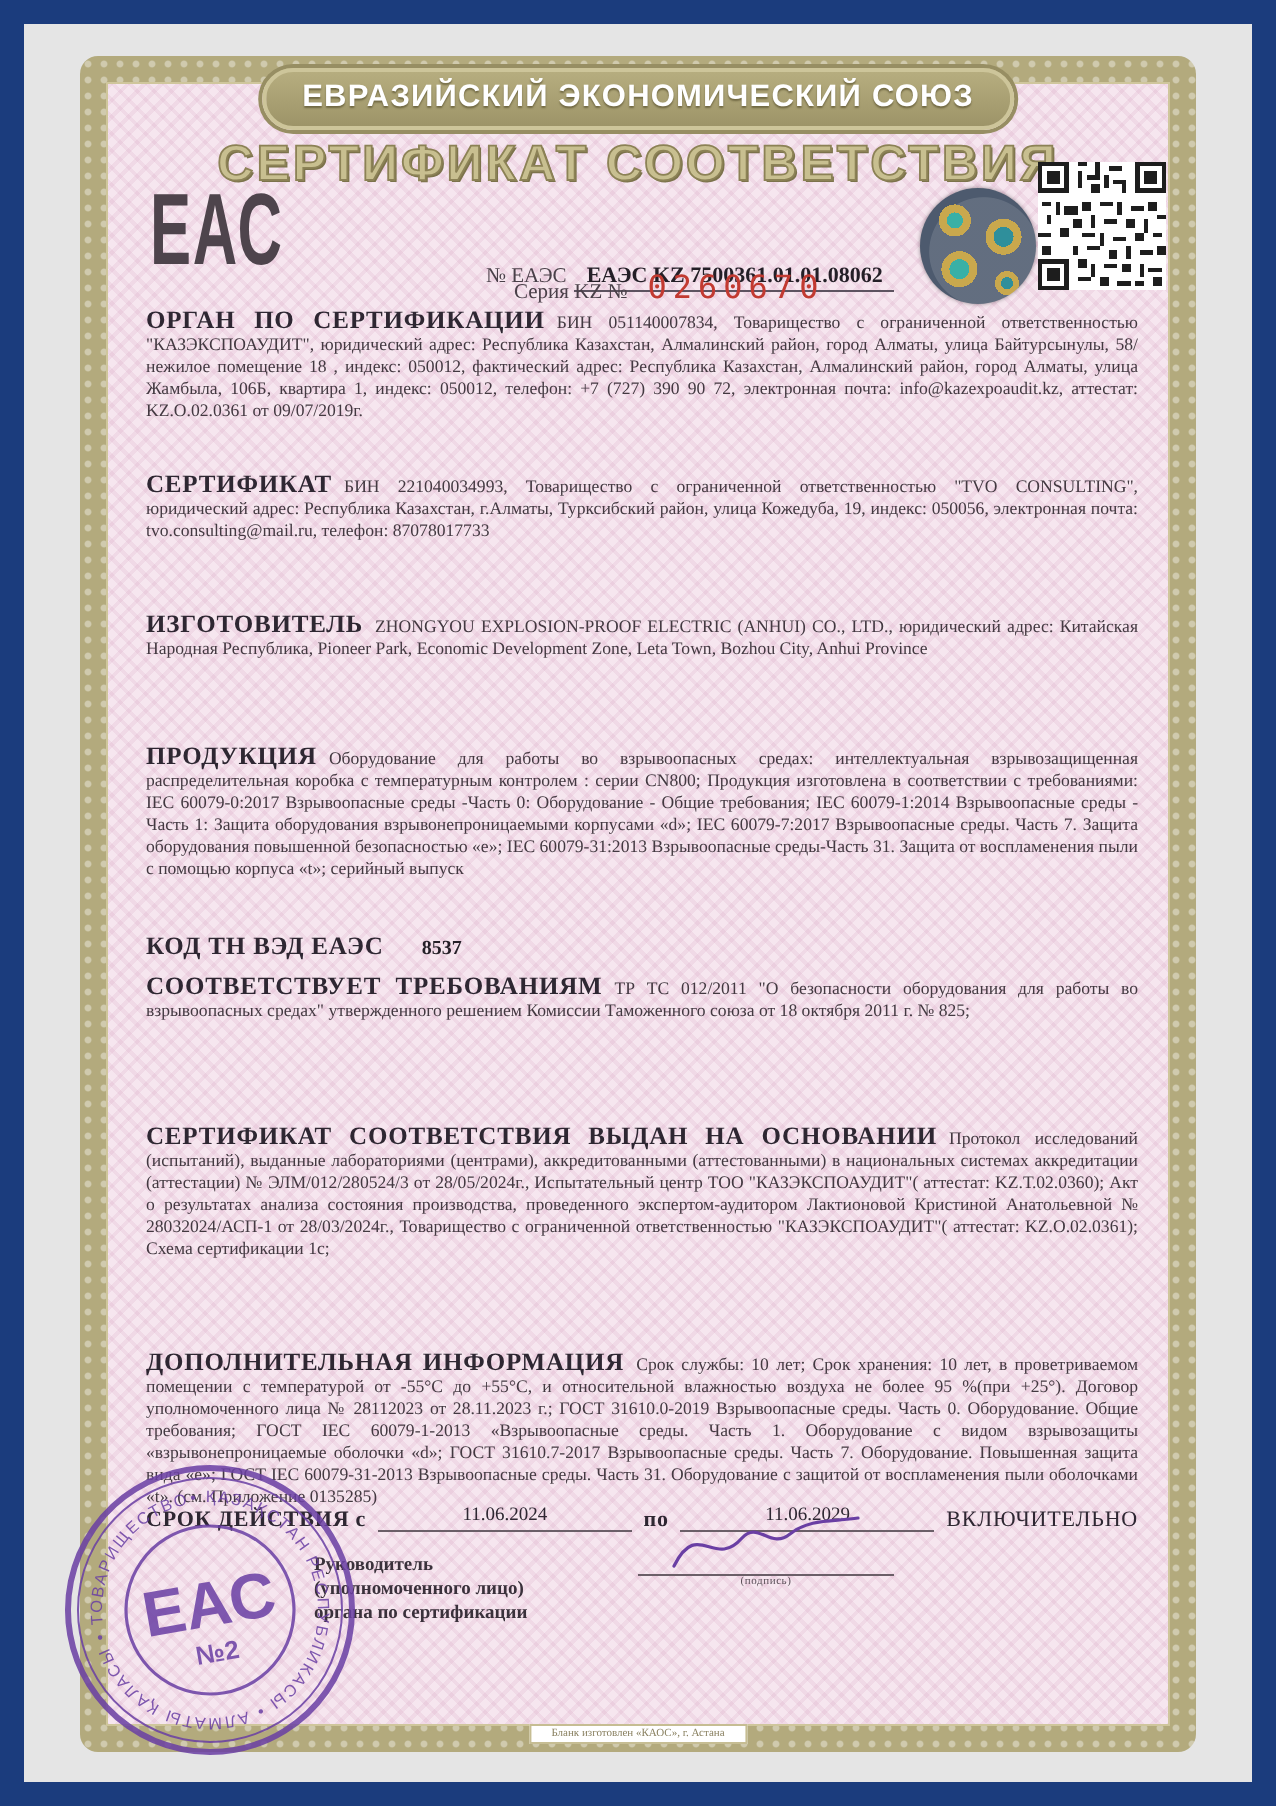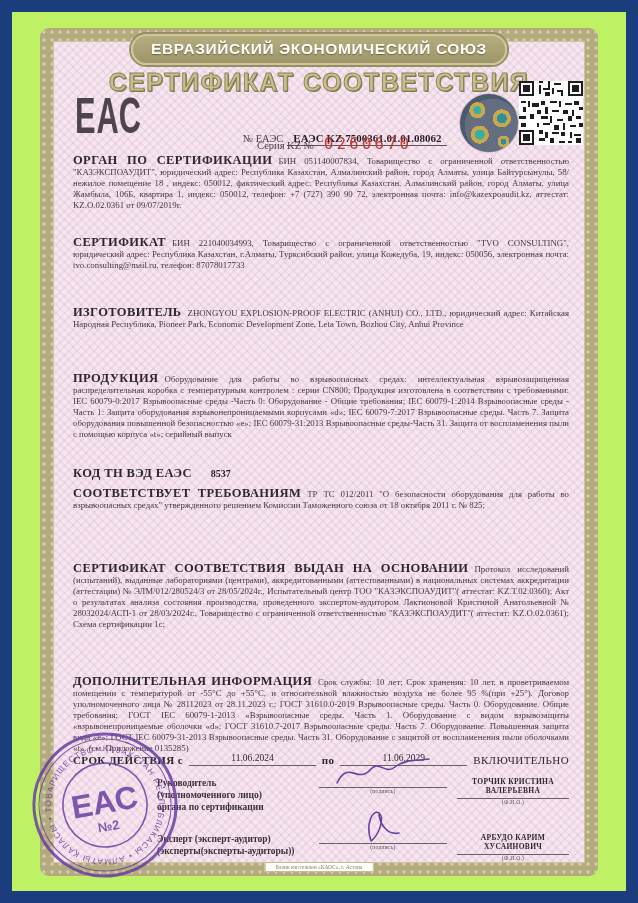--- a/index.html
+++ b/index.html
@@ -1,21 +1,21 @@
 <!DOCTYPE html>
 <html><head>
 <meta charset="utf-8">
 <style>
   html,body{margin:0;padding:0;}
   body{
     width:638px;height:903px;position:relative;overflow:hidden;
     background:#1b3c7d;
     font-family:"Liberation Serif", serif;
   }
-  .page{position:absolute;inset:12px;background:#bef264;}
+  .page{position:absolute;inset:12px;background:#e5e5e5;}
   
   .frame{
     position:absolute;left:28px;top:16px;width:558px;height:848px;
     box-sizing:border-box;padding:13px;border-radius:9px;
     background-color:#b3aa7d;
     background-image:radial-gradient(circle, rgba(255,255,255,.38) 1.4px, transparent 2px);
     background-size:8px 8px;
   }
   .frame::before{
     content:"";position:absolute;inset:-5px;z-index:-1;border-radius:12px;
@@ -212,44 +212,22 @@
           <div>органа по сертификации</div>
         </div>
         <div class="sigcol">
           <div class="line">
             <svg width="100" height="34" viewBox="0 0 100 34">
               <path d="M4 28 C 16 4, 24 30, 38 14 C 46 5, 52 20, 62 12 S 84 6, 96 4" fill="none" stroke="#6a3fa4" stroke-width="1.6" stroke-linecap="round"></path>
             </svg>
           </div>
           <div class="cap">(подпись)</div>
         </div>
-        <div class="namecol">
-          <div class="nm">ТОРЧИК КРИСТИНА ВАЛЕРЬЕВНА</div>
-          <div class="cap">(Ф.И.О.)</div>
-        </div>
-      </div>
-
-      <div class="sigrow" style="top:792px">
-        <div class="role">
-          <div>Эксперт (эксперт-аудитор)</div>
-          <div>(эксперты(эксперты-аудиторы))</div>
-        </div>
-        <div class="sigcol">
-          <div class="line">
-            <svg width="100" height="40" viewBox="0 0 100 40">
-              <path d="M38 36 C 32 18, 40 4, 46 8 C 52 13, 46 30, 38 36 M46 10 C 48 22, 56 30, 66 28" fill="none" stroke="#6a3fa4" stroke-width="1.6" stroke-linecap="round"></path>
-            </svg>
-          </div>
-          <div class="cap">(подпись)</div>
-        </div>
-        <div class="namecol">
-          <div class="nm">АРБУДО КАРИМ ХУСАИНОВИЧ</div>
-          <div class="cap">(Ф.И.О.)</div>
-        </div>
-      </div>
+      </div>
+
 
       <svg class="stamp" viewBox="0 0 152 152">
         <circle cx="76" cy="76" r="71" fill="none" stroke="#6a3fa4" stroke-width="3"></circle>
         <circle cx="76" cy="76" r="66" fill="none" stroke="#6a3fa4" stroke-width="1"></circle>
         <circle cx="76" cy="76" r="42" fill="none" stroke="#6a3fa4" stroke-width="1.6"></circle>
         <path id="rimpath" d="M76,22 a54,54 0 1,1 -0.01,0" fill="none"></path>
         <text font-size="8.2" font-family="Liberation Sans, sans-serif" fill="#6a3fa4" letter-spacing="1.1">
           <textPath href="#rimpath">• ҚАЗАҚСТАН РЕСПУБЛИКАСЫ • АЛМАТЫ ҚАЛАСЫ • ТОВАРИЩЕСТВО С ОГРАНИЧЕННОЙ ОТВЕТСТВЕННОСТЬЮ</textPath>
         </text>
         <text x="76" y="84" text-anchor="middle" font-size="32" font-weight="bold" font-family="Liberation Sans, sans-serif" fill="#6a3fa4">ЕАС</text>

